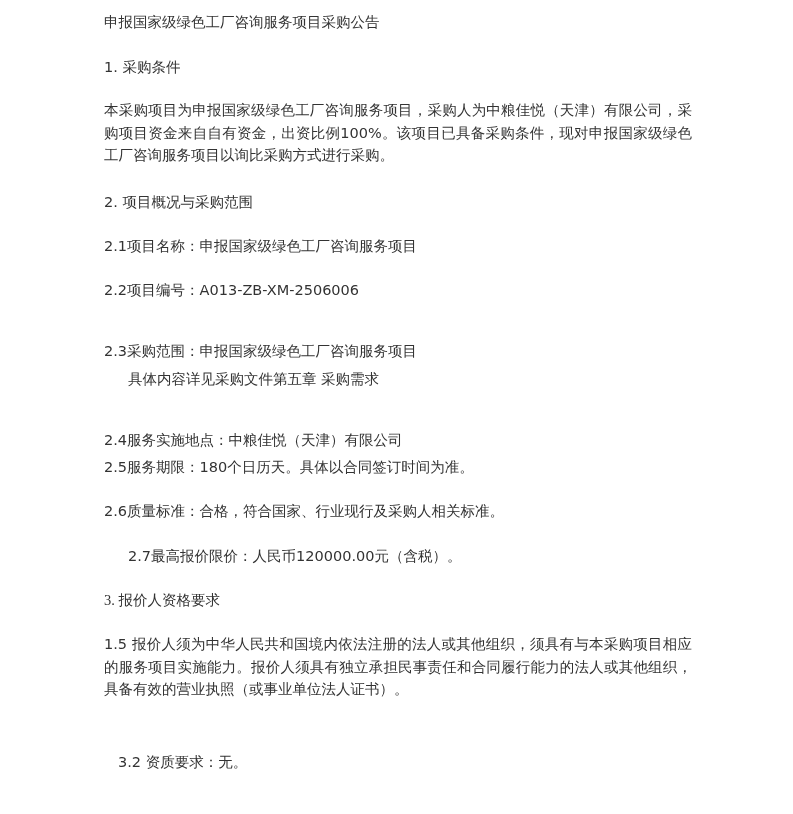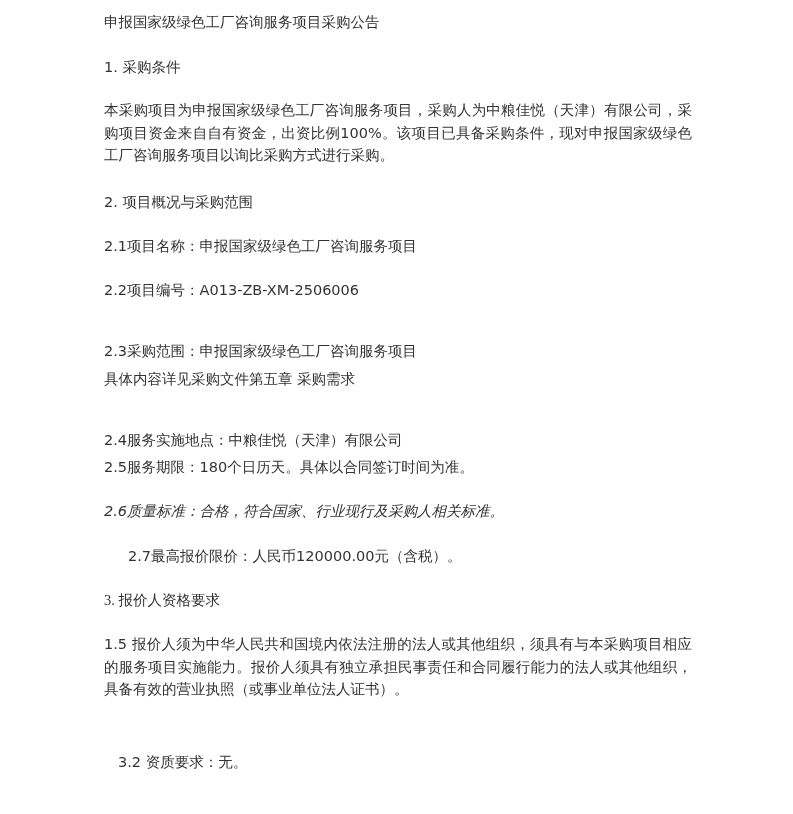--- a/index.html
+++ b/index.html
@@ -51,27 +51,27 @@
   <div class="para" style="top:99px;">本采购项目为申报国家级绿色工厂咨询服务项目，采购人为中粮佳悦（天津）有限公司，采购项目资金来自自有资金，出资比例100%。该项目已具备采购条件，现对申报国家级绿色工厂咨询服务项目以询比采购方式进行采购。</div>
 
   <div class="line" style="top:191px;">2. 项目概况与采购范围</div>
 
   <div class="line" style="top:235px;">2.1项目名称：申报国家级绿色工厂咨询服务项目</div>
 
   <div class="line" style="top:279px;">2.2项目编号：A013-ZB-XM-2506006</div>
 
   <div class="line" style="top:313px;margin-top:27px;">2.3采购范围：申报国家级绿色工厂咨询服务项目</div>
 
-  <div class="line" style="top:368px;">具体内容详见采购文件第五章 采购需求</div>
+  <div class="line" style="top:368px;margin-left:24px;">具体内容详见采购文件第五章 采购需求</div>
 
   <div class="line" style="top:429px;">2.4服务实施地点：中粮佳悦（天津）有限公司</div>
 
   <div class="line" style="top:456px;">2.5服务期限：180个日历天。具体以合同签订时间为准。</div>
 
-  <div class="line" style="top:500px;font-style:italic;">2.6质量标准：合格，符合国家、行业现行及采购人相关标准。</div>
+  <div class="line" style="top:500px;">2.6质量标准：合格，符合国家、行业现行及采购人相关标准。</div>
 
   <div class="line" style="top:545px;margin-left:24px;">2.7最高报价限价：人民币120000.00元（含税）。</div>
 
   <div class="line" style="top:589px;font-family:Liberation Serif, serif;">3. 报价人资格要求</div>
 
   <div class="para" style="top:633px;">1.5 报价人须为中华人民共和国境内依法注册的法人或其他组织，须具有与本采购项目相应的服务项目实施能力。报价人须具有独立承担民事责任和合同履行能力的法人或其他组织，具备有效的营业执照（或事业单位法人证书）。</div>
 
   <div class="line" style="top:723px; left:14px;margin-top:28px;">3.2 资质要求：无。</div>
 
 </div>

